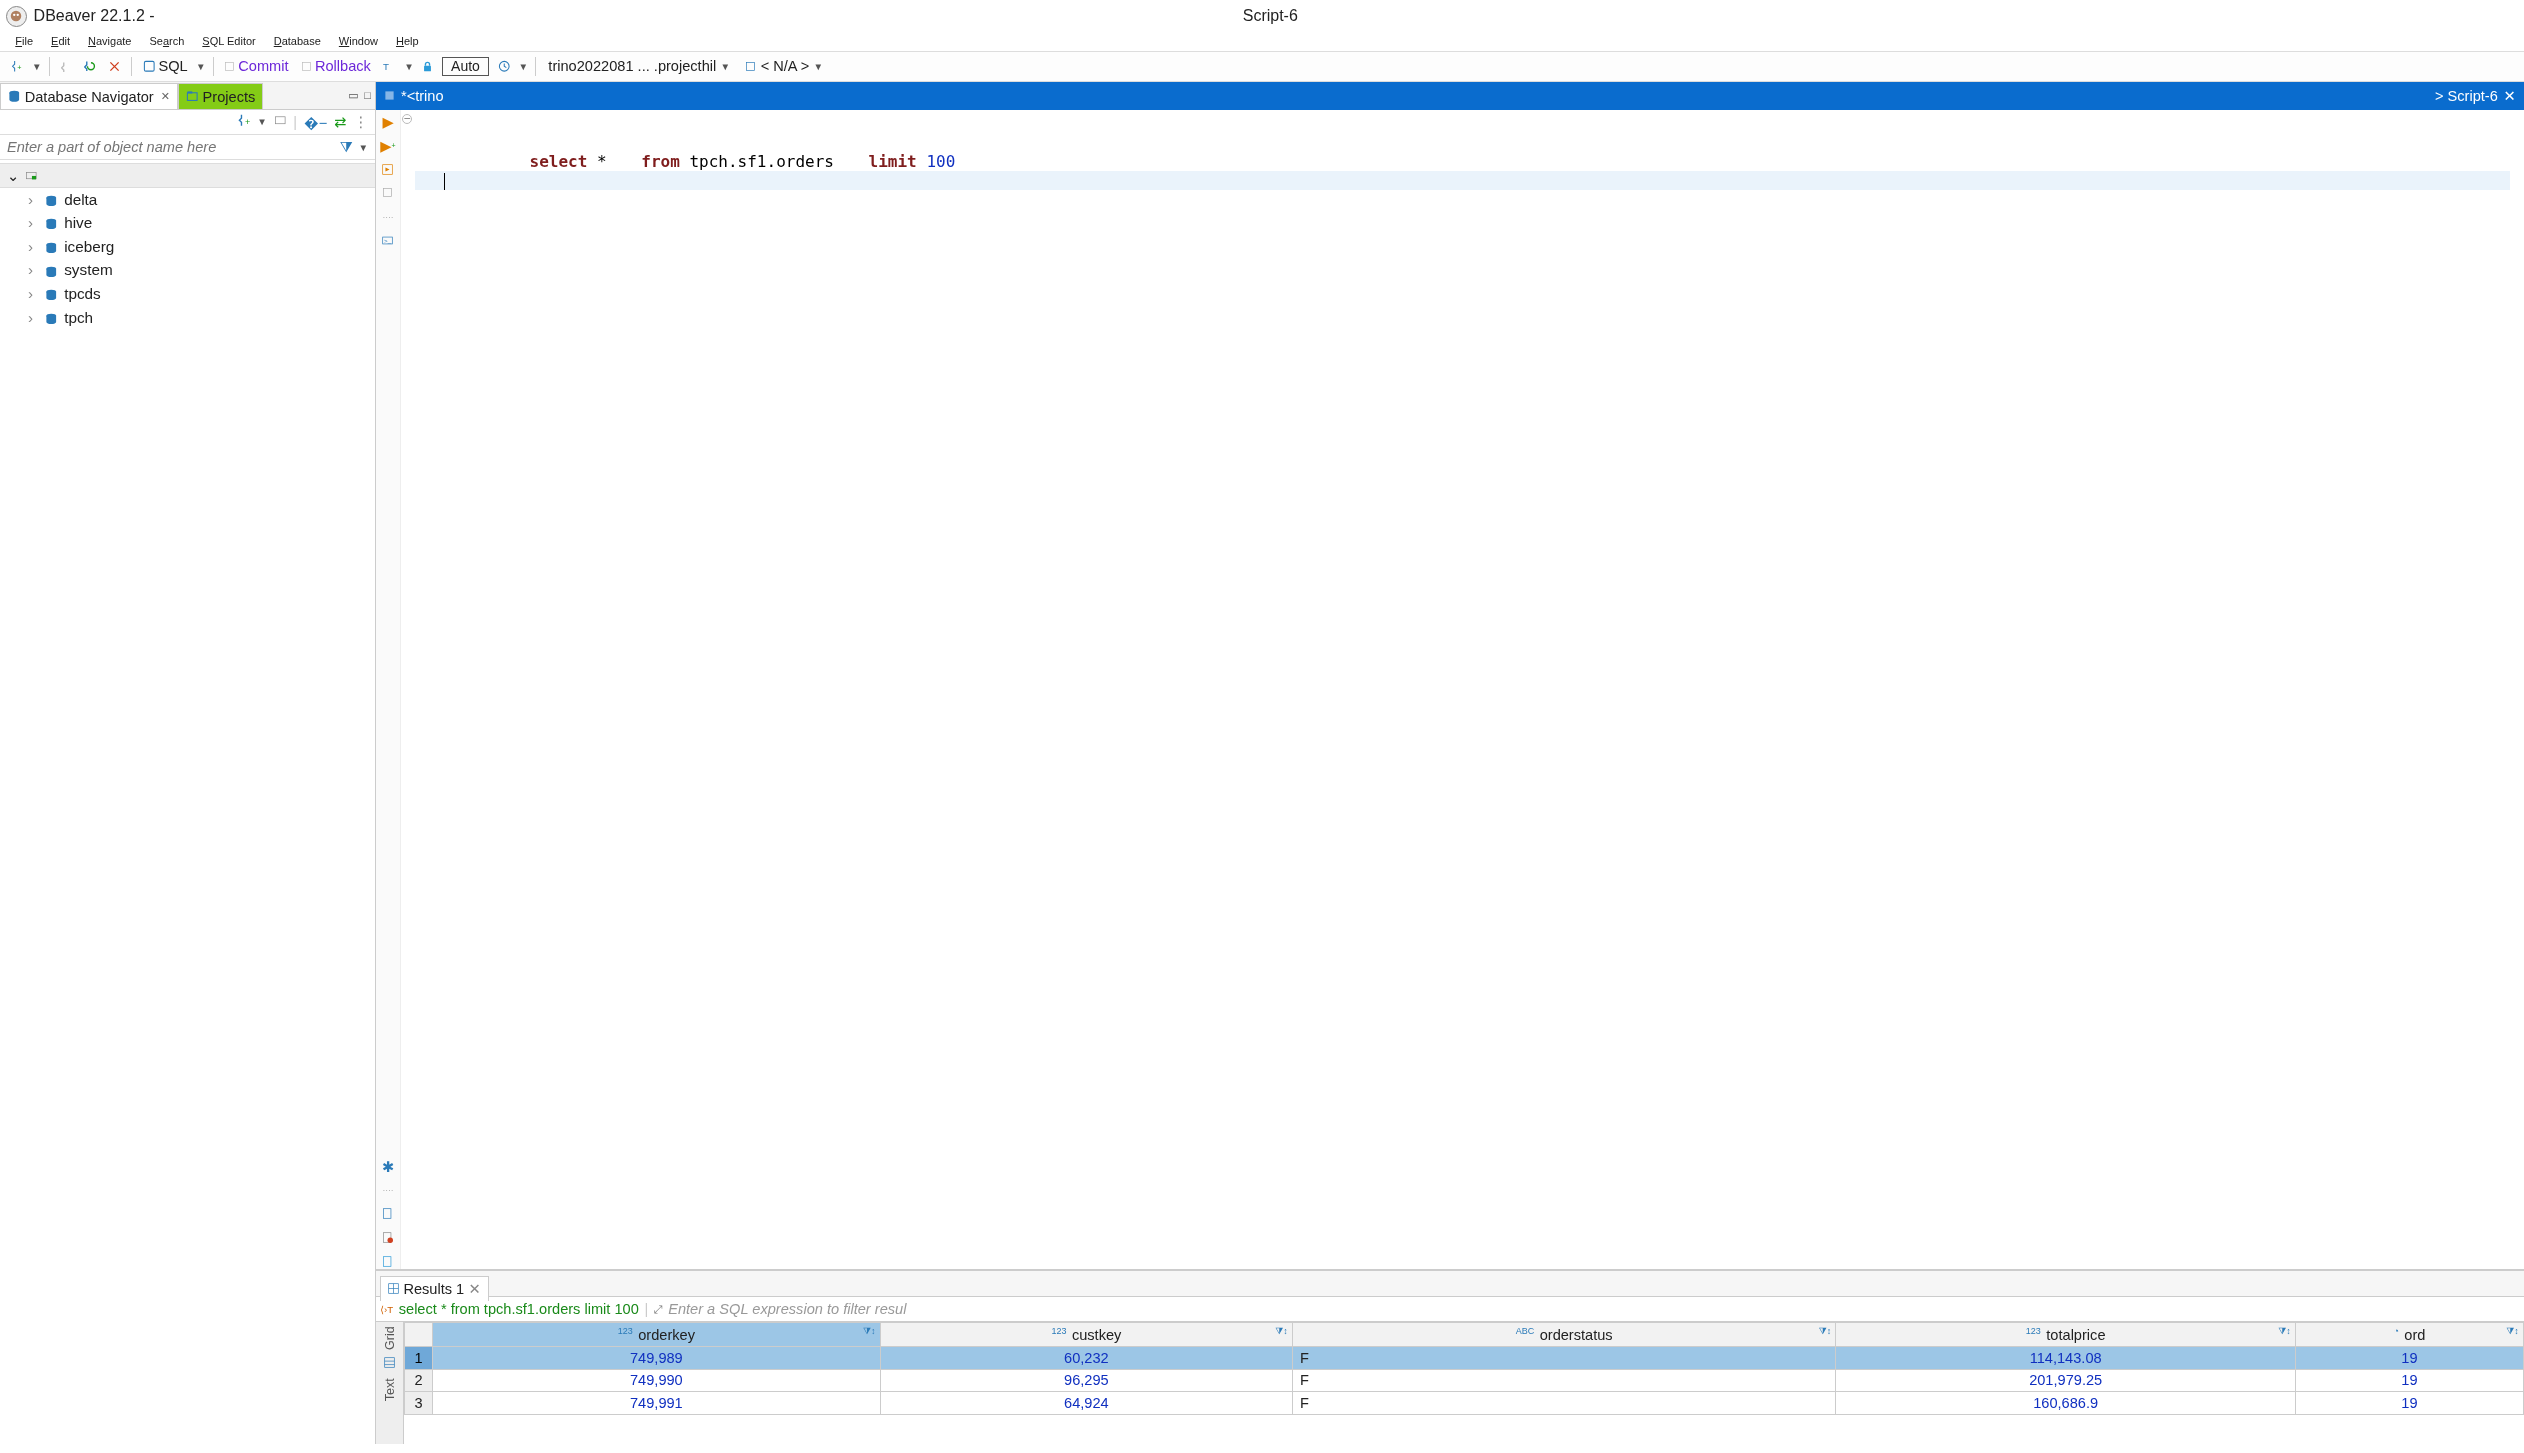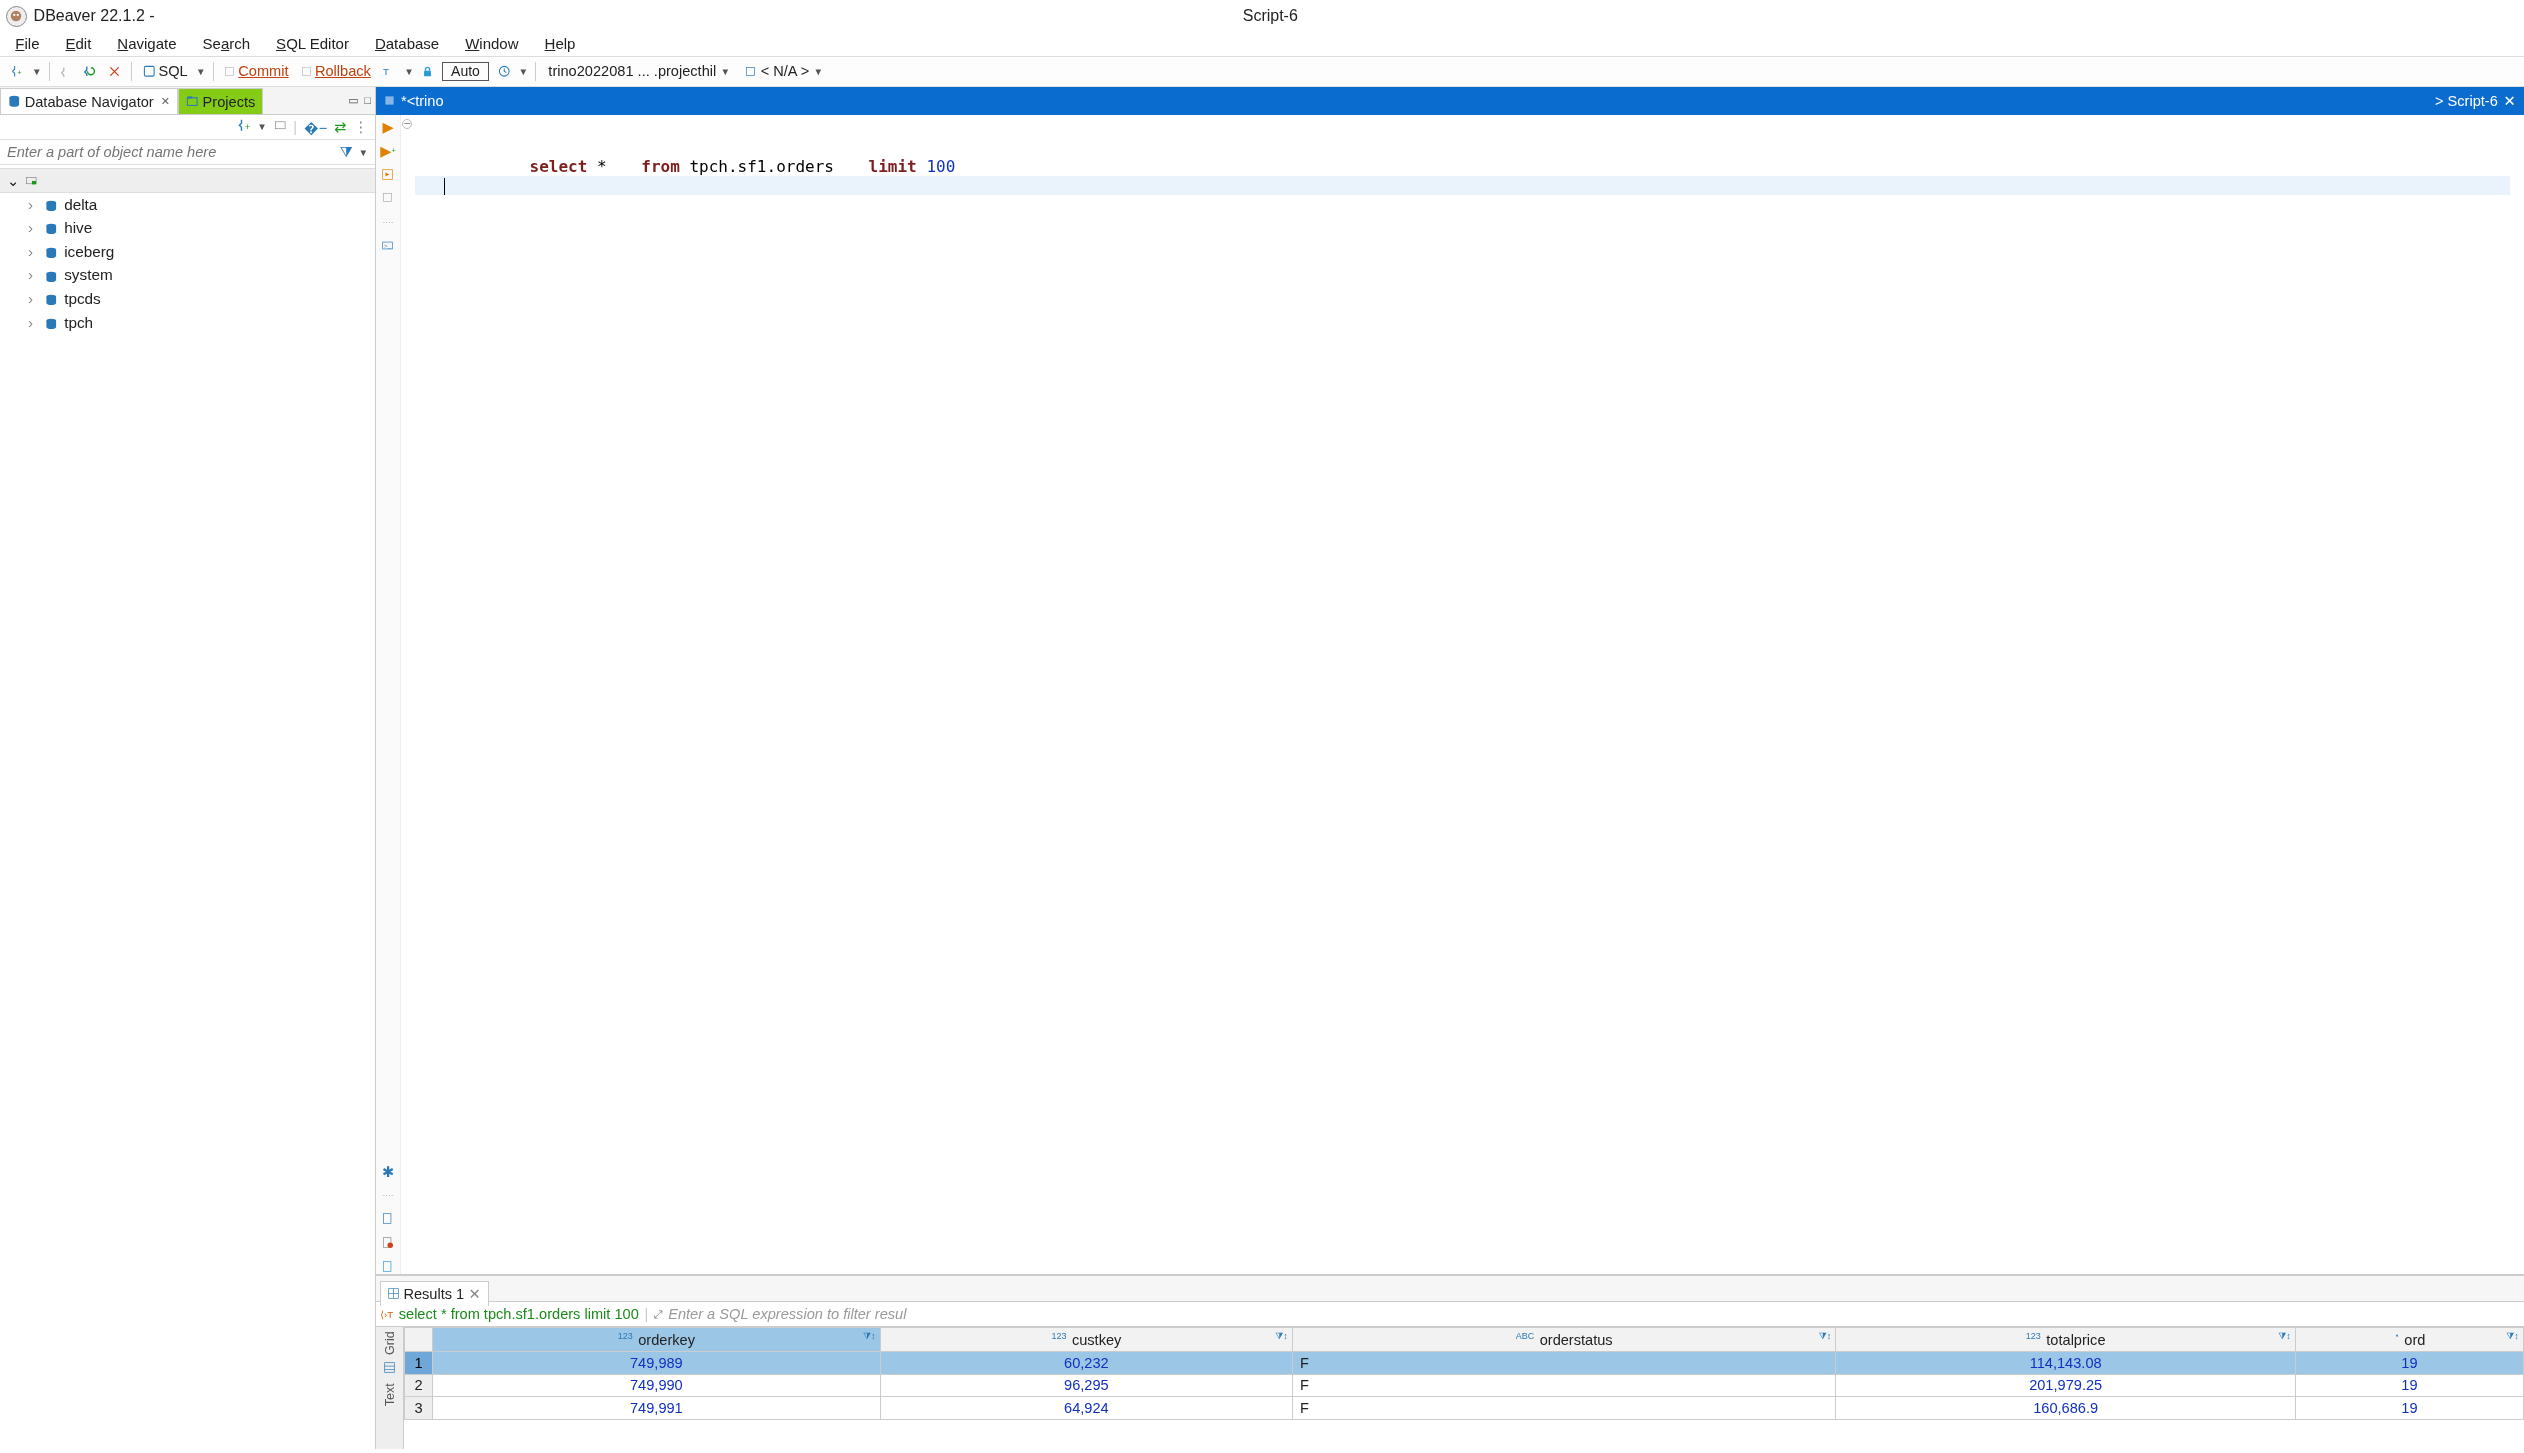--- a/index.html
+++ b/index.html
@@ -2,27 +2,27 @@
 <html><head>
 <meta charset="utf-8">
 <style>
   * { box-sizing: border-box; margin: 0; padding: 0; }
   html, body { width: 100%; height: 100%; font-family: "Segoe UI", Tahoma, sans-serif; font-size: 14.6px; color: #222; background:#fff; overflow:hidden;}
   .titlebar { display:flex; align-items:center; height:32px; padding:2.8px 5.6px; gap:7px;}
   .titlebar .logo { width:21px; height:21px; border:1.4px solid #888; border-radius:50%; display:flex; align-items:center; justify-content:center; background:#eee;}
   .titlebar .logo svg{width:14px;height:14px;}
   .title-text { font-size:16px;}
   .title-center { margin-left:auto; margin-right:auto; position:absolute; left:50%; transform:translateX(-35%); font-size:16px;}
-  .menubar { display:flex; gap:26px; padding:2.8px 15.3px 4.2px 15.3px; font-size:15px;}
+  .menubar { display:flex; gap:18px; padding:2.8px 15.3px 4.2px 15.3px; font-size:11px;}
   .menubar span { cursor:default;}
   .menubar span u{text-decoration:underline;}
   .toolbar { display:flex; align-items:center; gap:4.2px; padding:1.4px 7px; height:31px; border-top:0.7px solid #ddd; border-bottom:0.7px solid #ddd; background:#fdfdfd; font-size:14.6px;}
   .tb-sep { width:0.7px; height:19.5px; background:#ccc; margin:0 2.8px;}
   .tb-btn { padding:1.4px 4.2px; display:flex; align-items:center; gap:2.8px; color:#555;}
-  .tb-btn.disabled{color:#c2410c;text-decoration:underline;}
+  .tb-btn.disabled{color:#6d28d9;}
   .tb-btn.sql{color:#222;}
   .tb-dd{font-size:9.7px;color:#555;}
   .autobox{border:0.7px solid #555;padding:0.7px 8.4px;font-size:14px;}
   .conn-sel{display:flex;align-items:center;gap:4.2px;padding:1.4px 5.6px;}
   .main { display:flex; height:calc(100% - 32px - 28px - 31px); }
   
   .left { width:376px; display:flex; flex-direction:column; border-right:0.7px solid #ccc;}
   .left-tabs{display:flex;align-items:center;background:#f4f4f4;border-bottom:0.7px solid #ccc;height:28px;}
   .left-tab{display:flex;align-items:center;gap:4.2px;padding:2.8px 7px;background:#fff;border:0.7px solid #ccc;border-bottom:none;height:26.5px;margin-top:1.4px;}
   .left-tab.inactive{background:#84cc16;}

